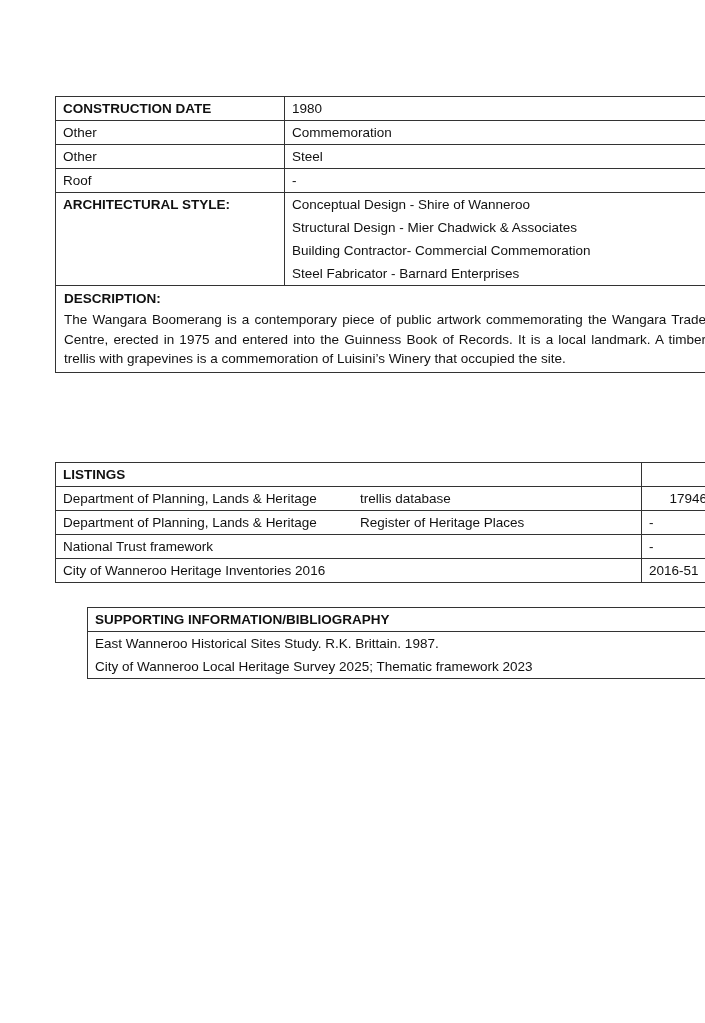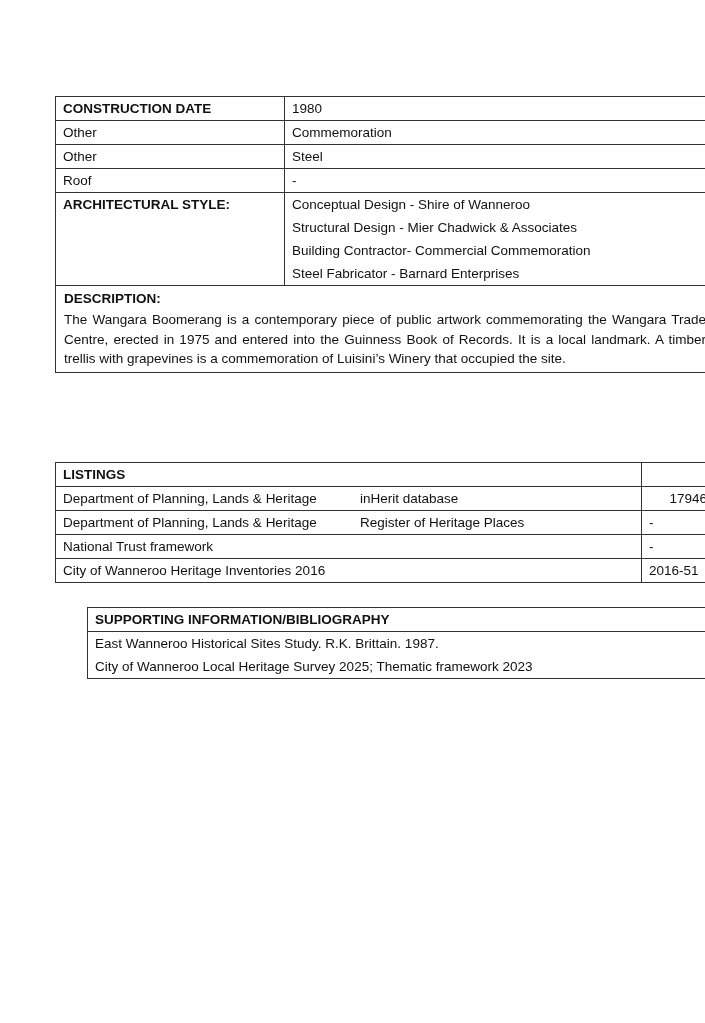--- a/index.html
+++ b/index.html
@@ -57,21 +57,21 @@
 </tbody>
   </table>
 
 <table id="t2">
   <tbody>
       <tr>
     <td class="b">LISTINGS</td>
     <td class="last"></td>
   </tr>
   <tr>
-    <td><span class="sub">Department of Planning, Lands &amp; Heritage</span><span>inHerit database</span></td>
+    <td><span class="sub">Department of Planning, Lands &amp; Heritage</span><span>trellis database</span></td>
     <td class="last" style="text-align:right">17946</td>
   </tr>
   <tr>
     <td><span class="sub">Department of Planning, Lands &amp; Heritage</span><span>Register of Heritage Places</span></td>
     <td class="last">-</td>
   </tr>
   <tr>
     <td>National Trust framework</td>
     <td class="last">-</td>
   </tr>

